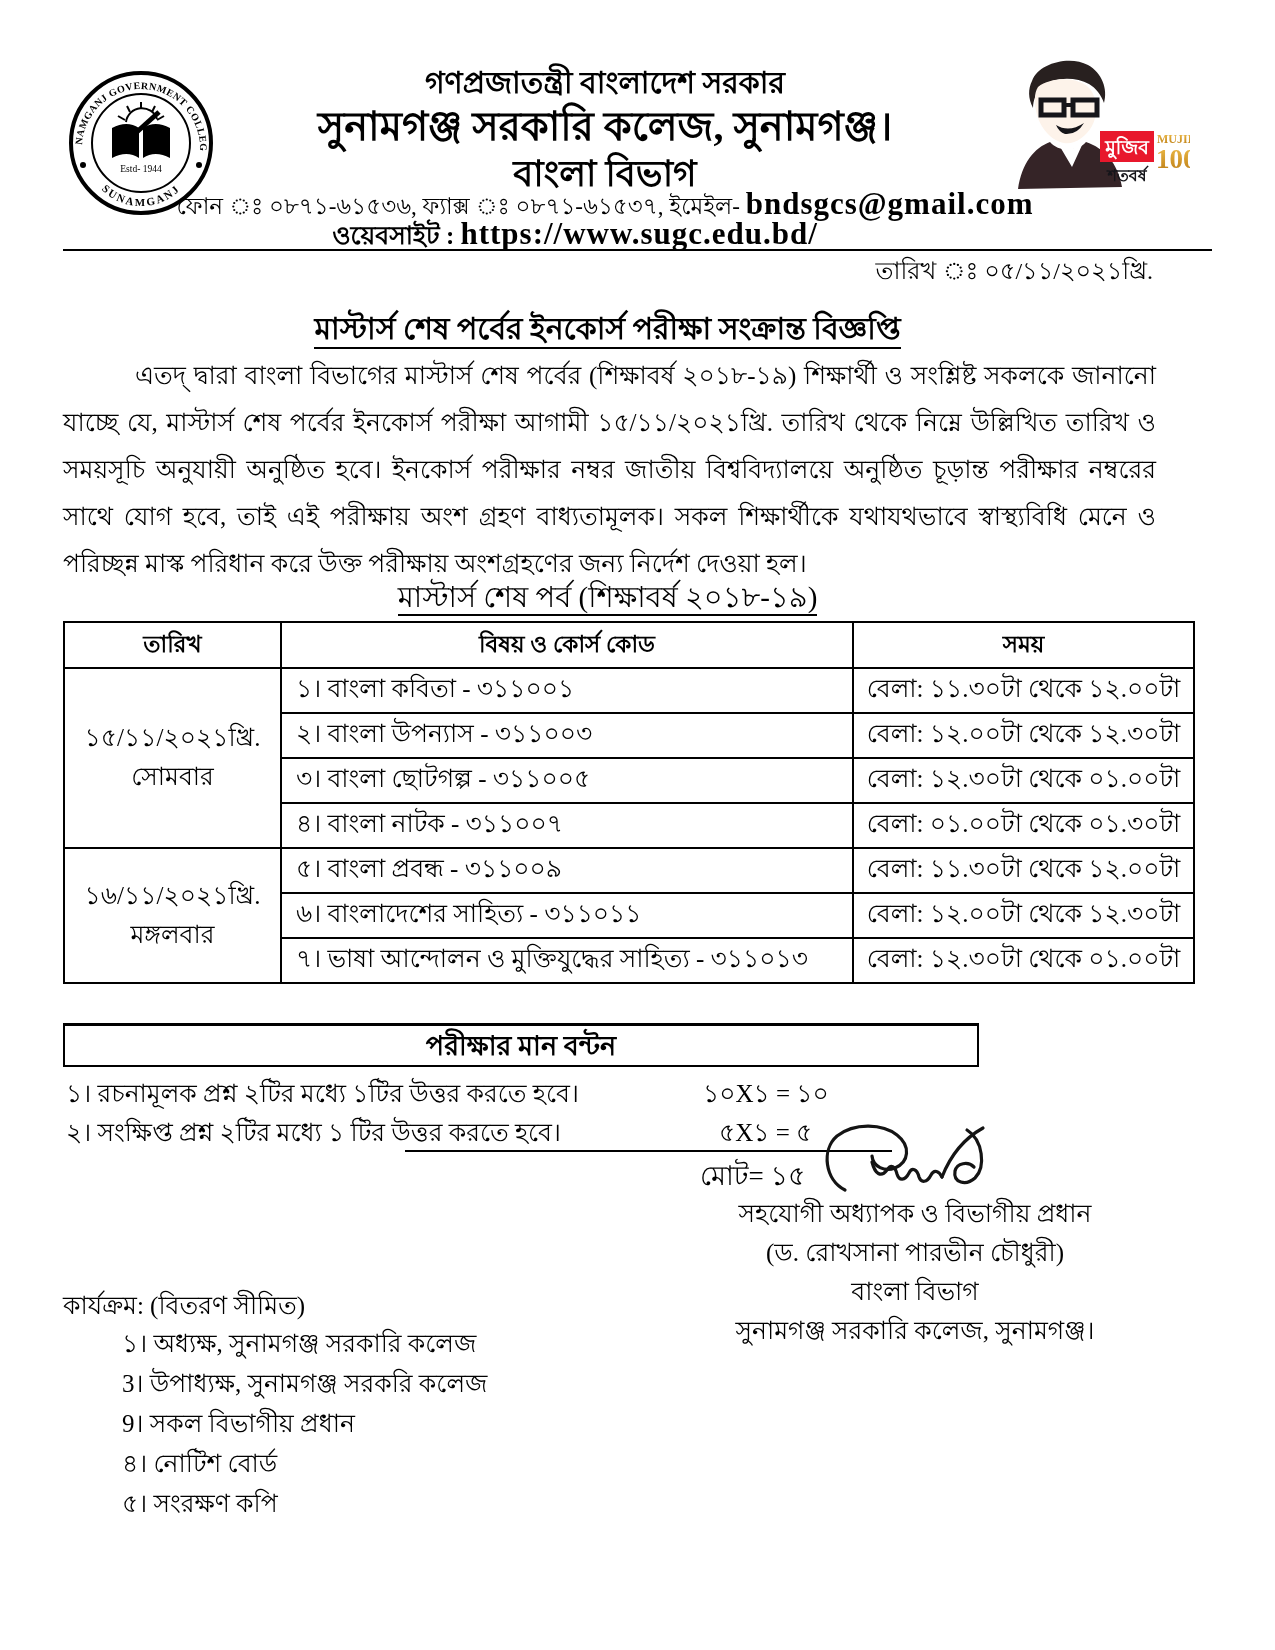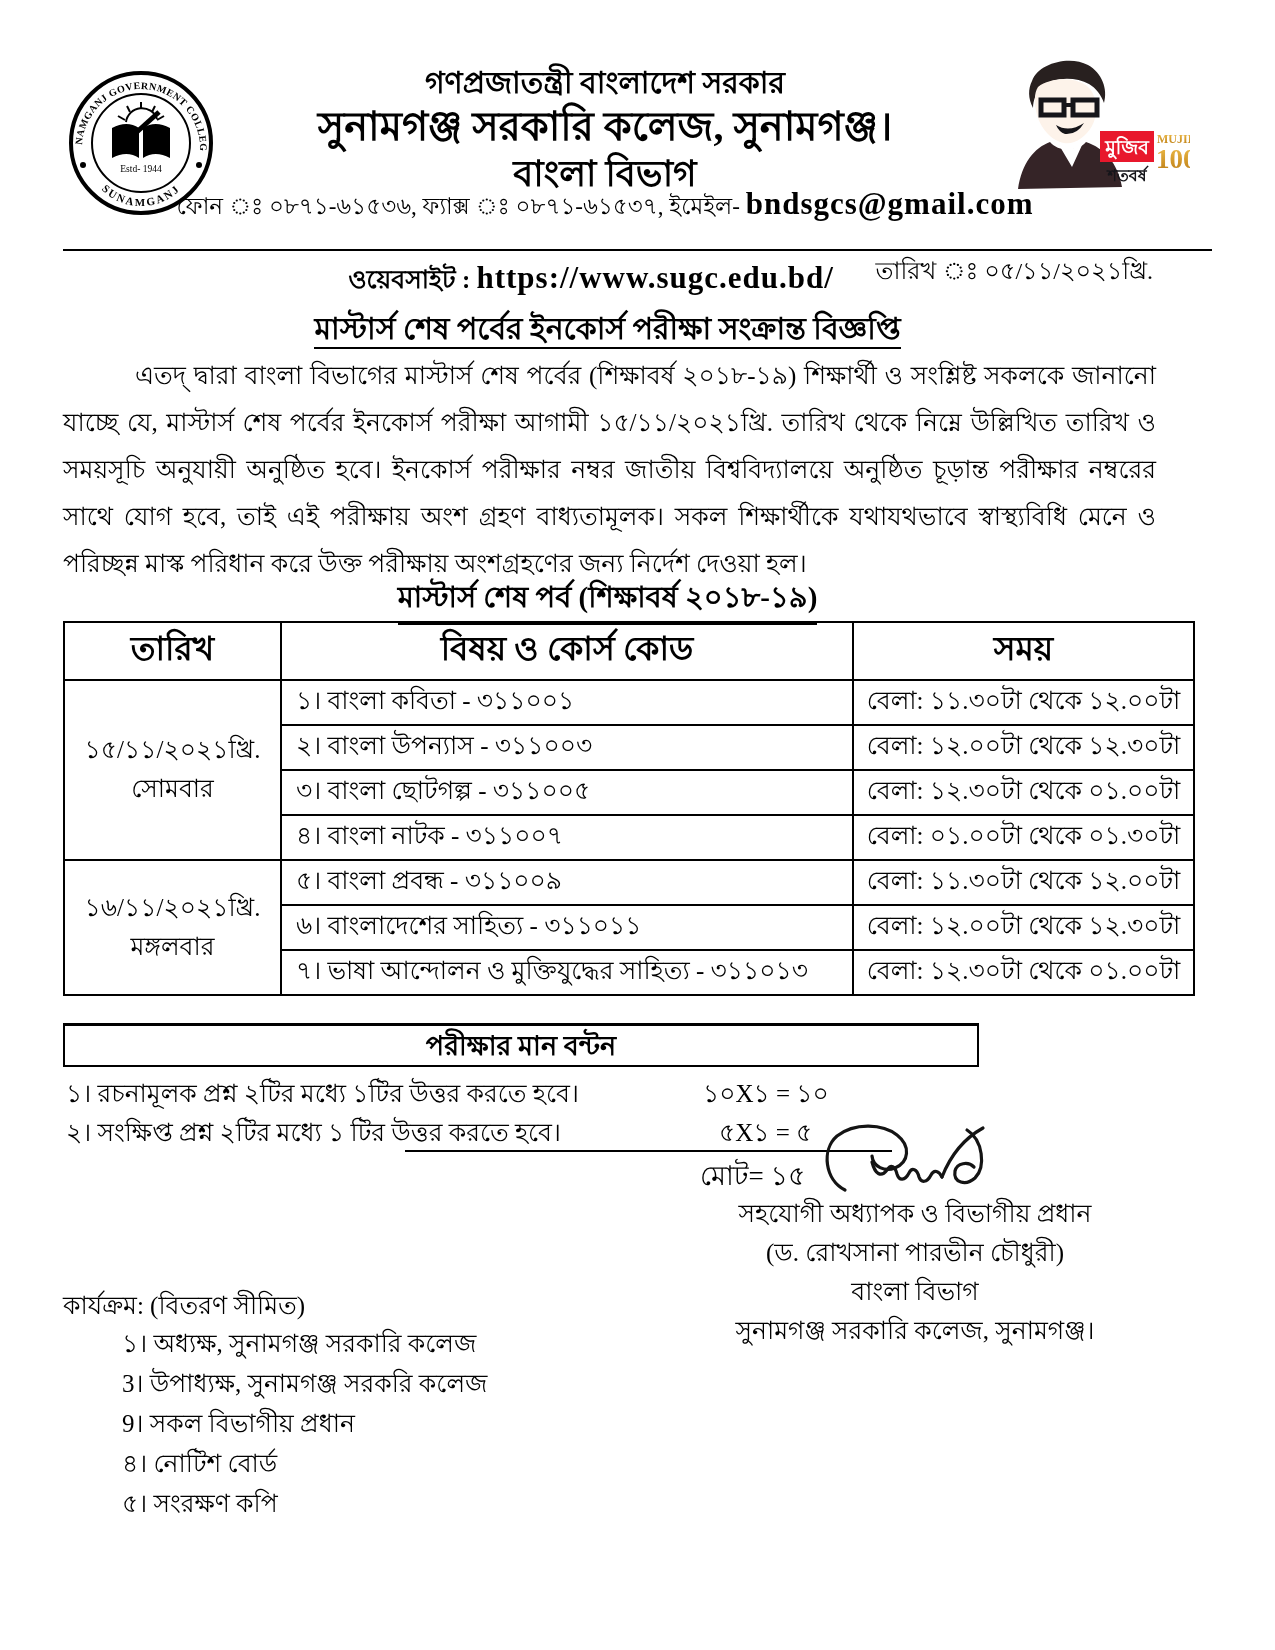--- a/index.html
+++ b/index.html
@@ -17,36 +17,36 @@
   .seal { position:absolute; left:66px; top:68px; }
   .mujib { position:absolute; left:980px; top:55px; }
   .hdr-center { position:absolute; left:215px; top:64px; width:780px; text-align:center; line-height:1.25; }
   .hdr-l1 { font-size:30px; font-weight:bold; }
   .hdr-l2 { font-size:40px; font-weight:bold; }
   .hdr-l3 { font-size:36px; font-weight:bold; }
   .contact-line { position:absolute; left:0; top:186px; width:1210px; text-align:center; }
   .bn-small { font-size:23px; }
   .bn-bold  { font-size:25px; font-weight:bold; }
   .email { font-size:31px; font-weight:bold; font-family:"Liberation Serif", serif; letter-spacing:1px; }
-  .website-line { position:absolute; left:16px; top:216px; width:1150px; text-align:center;margin-top:44px; }
+  .website-line { position:absolute; left:0; top:216px; width:1150px; text-align:center; }
   .hdr-rule { position:absolute; left:63px; top:249px; width:1149px; border-top:2px solid #000; }
   .date-line { position:absolute; top:252px; right:122px; font-size:24px; }
   .notice-title { position:absolute; left:0; top:281px; width:1215px; text-align:center;margin-top:24px; }
   .notice-title span { font-size:30px; font-weight:bold; border-bottom:2px solid #000; padding-bottom:2px; }
   
   .body-par {
     position:absolute; left:63px; top:352px; width:1093px;
     font-size:25px; line-height:47px; text-align:justify; text-indent:72px;
   }
   .sched-title { position:absolute; left:0; top:574px; width:1215px; text-align:center; }
-  .sched-title span { font-size:29px; font-weight:bold; border-bottom:2px solid #000; padding-bottom:10px; }
+  .sched-title span { font-size:29px; font-weight:normal; border-bottom:2px solid #000; padding-bottom:1px; }
   
   table.schedule { position:absolute; left:63px; top:621px; border-collapse:collapse; table-layout:fixed; }
   .schedule th, .schedule td { border:2px solid #000; }
-  .schedule th { height:46px; font-size:33px; font-weight:bold; }
+  .schedule th { height:46px; font-size:23px; font-weight:bold; }
   .schedule td { font-size:25px; height:39px; }
   .schedule td.date-cell { text-align:center; line-height:1.55; }
   .schedule td.subject-cell { padding-left:14px; text-align:left; }
   .schedule td.time-cell { text-align:center; }
   
   .marks-box {
     position:absolute; left:63px; top:1023px; width:916px; height:44px;
     border:2px solid #000; border-top:3px solid #000;
     text-align:center; font-size:27px; font-weight:bold; line-height:40px;
   }

